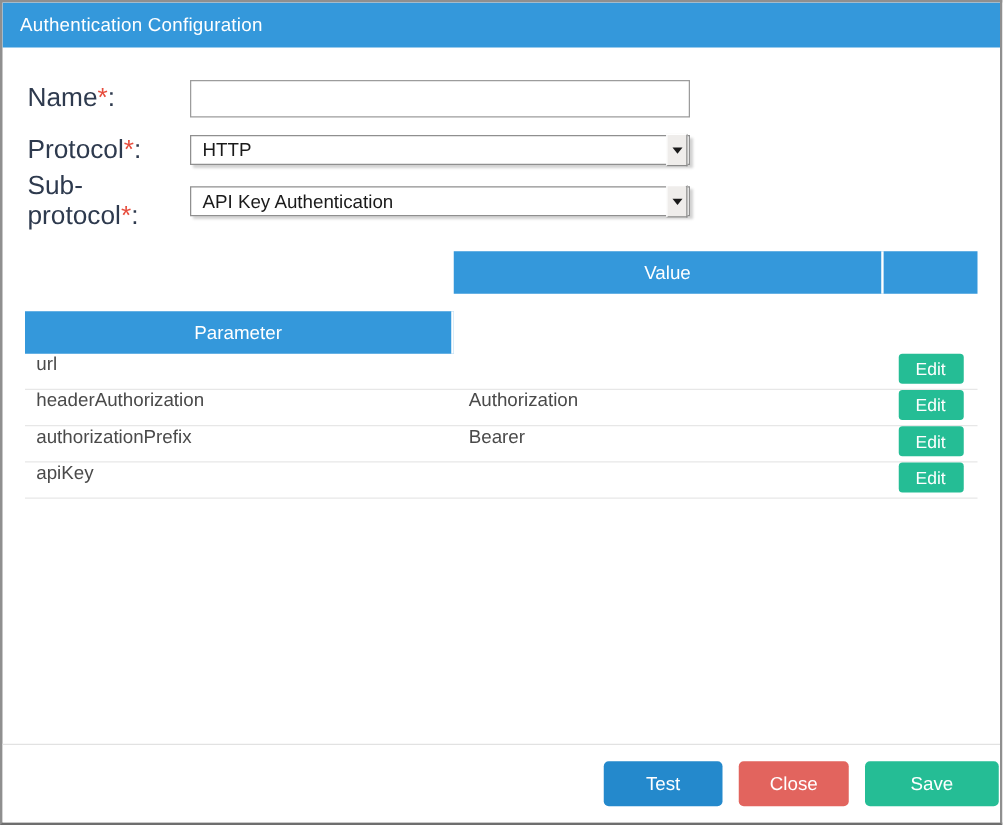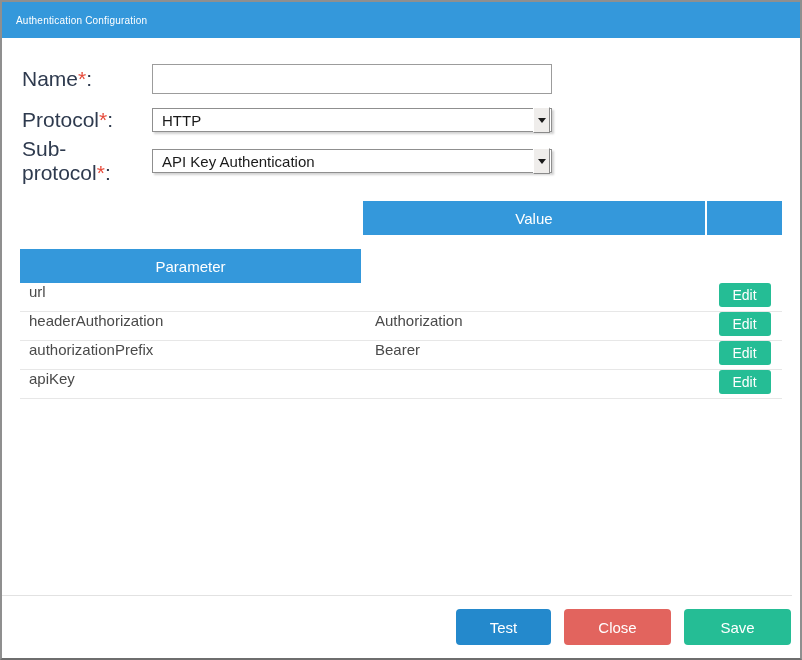--- a/index.html
+++ b/index.html
@@ -13,21 +13,21 @@
     border: 2px solid #8f8f8f;
     border-bottom-color: #6e6e6e;
     background: #fff;
     overflow: hidden;
   }
 
   .titlebar {
     height: 36px;
     background: var(--titlebar-blue, #3498db);
     color: #fff;
-    font-size: 10px;
+    font-size: 15px;
     display: flex;
     align-items: center;
     padding-left: 14px;
     letter-spacing: 0.2px;
   }
 
   
   .form { margin-top: 26px; }
   .form-row {
     display: flex;
@@ -124,41 +124,41 @@
     font-size: 14px;
     font-family: inherit;
     width: 52px;
     height: 24px;
     cursor: pointer;
   }
 
   
   .footer {
     position: absolute;
-    left: 0; right: 8px; bottom: 0;
+    left: 0; right: 0; bottom: 0;
     height: 63px;
     border-top: 1px solid #e2e2e2;
     background: #fff;
     display: flex;
     align-items: center;
     justify-content: flex-end;
     padding-right: 1px;
     gap: 13px;
   }
   .btn {
     border: none;
     border-radius: 4px;
     color: #fff;
     font-size: 15px;
     font-family: inherit;
     height: 36px;
     cursor: pointer;
   }
   .btn-test  { width: 95px;  background: var(--test-blue, #2489cc); }
-  .btn-close { width: 107px; background: var(--close-red, #e2645e); }
+  .btn-close { width: 88px; background: var(--close-red, #e2645e); }
   .btn-save  { width: 107px; background: var(--save-green, #25bd95); }
 </style>
 </head>
 <body>
 
 <div class="dialog">
 
   <div class="titlebar">Authentication Configuration</div>
 
   <div class="form">

